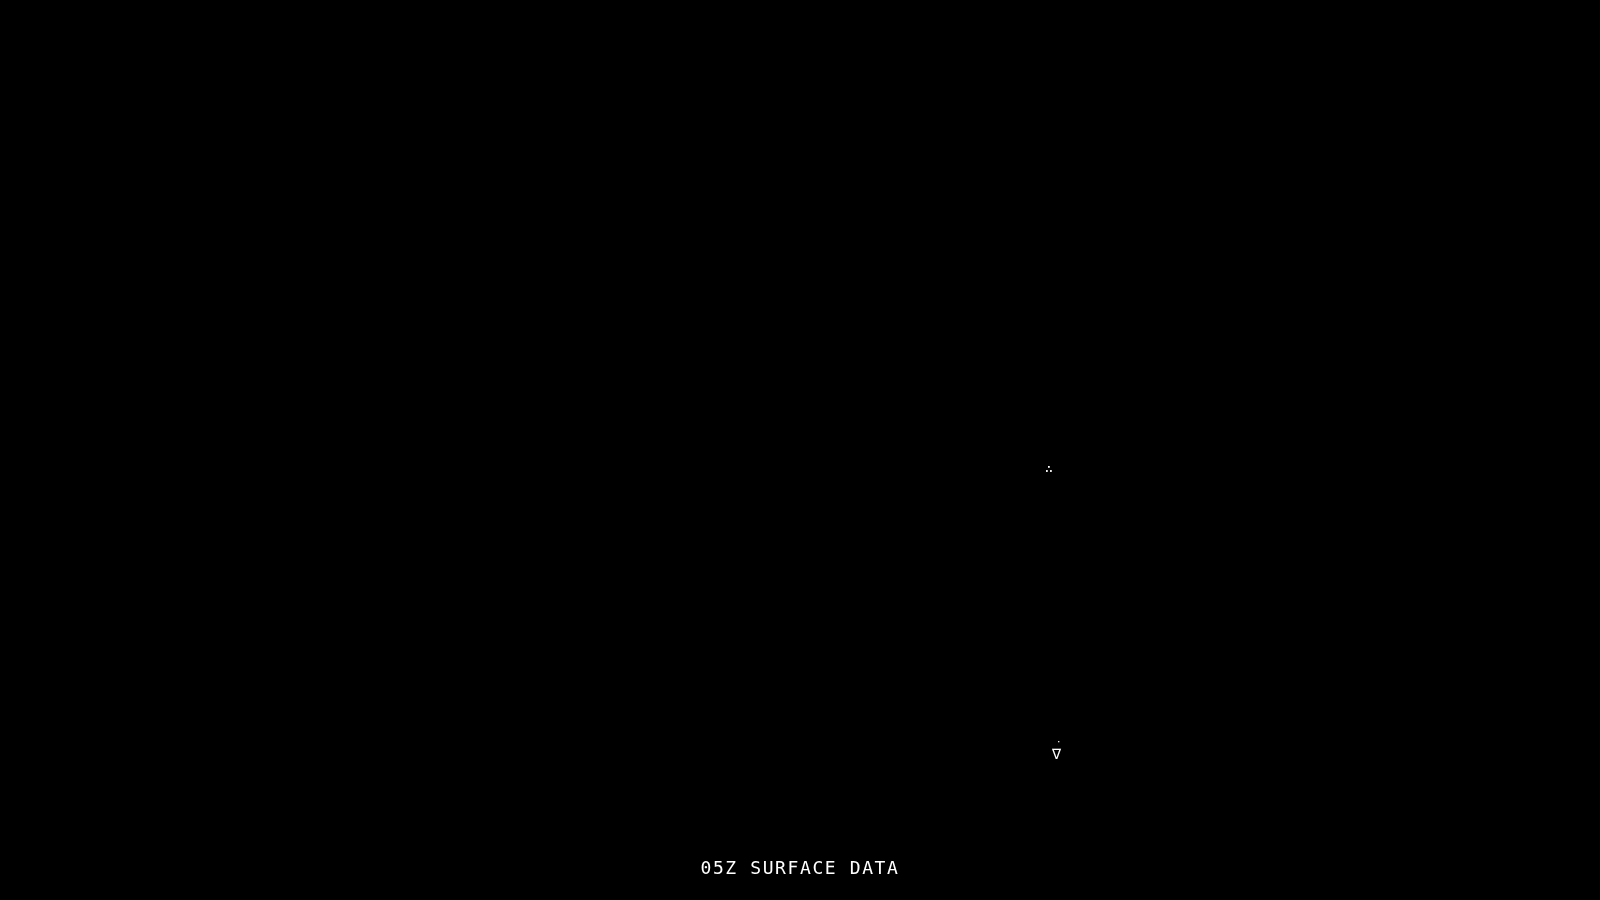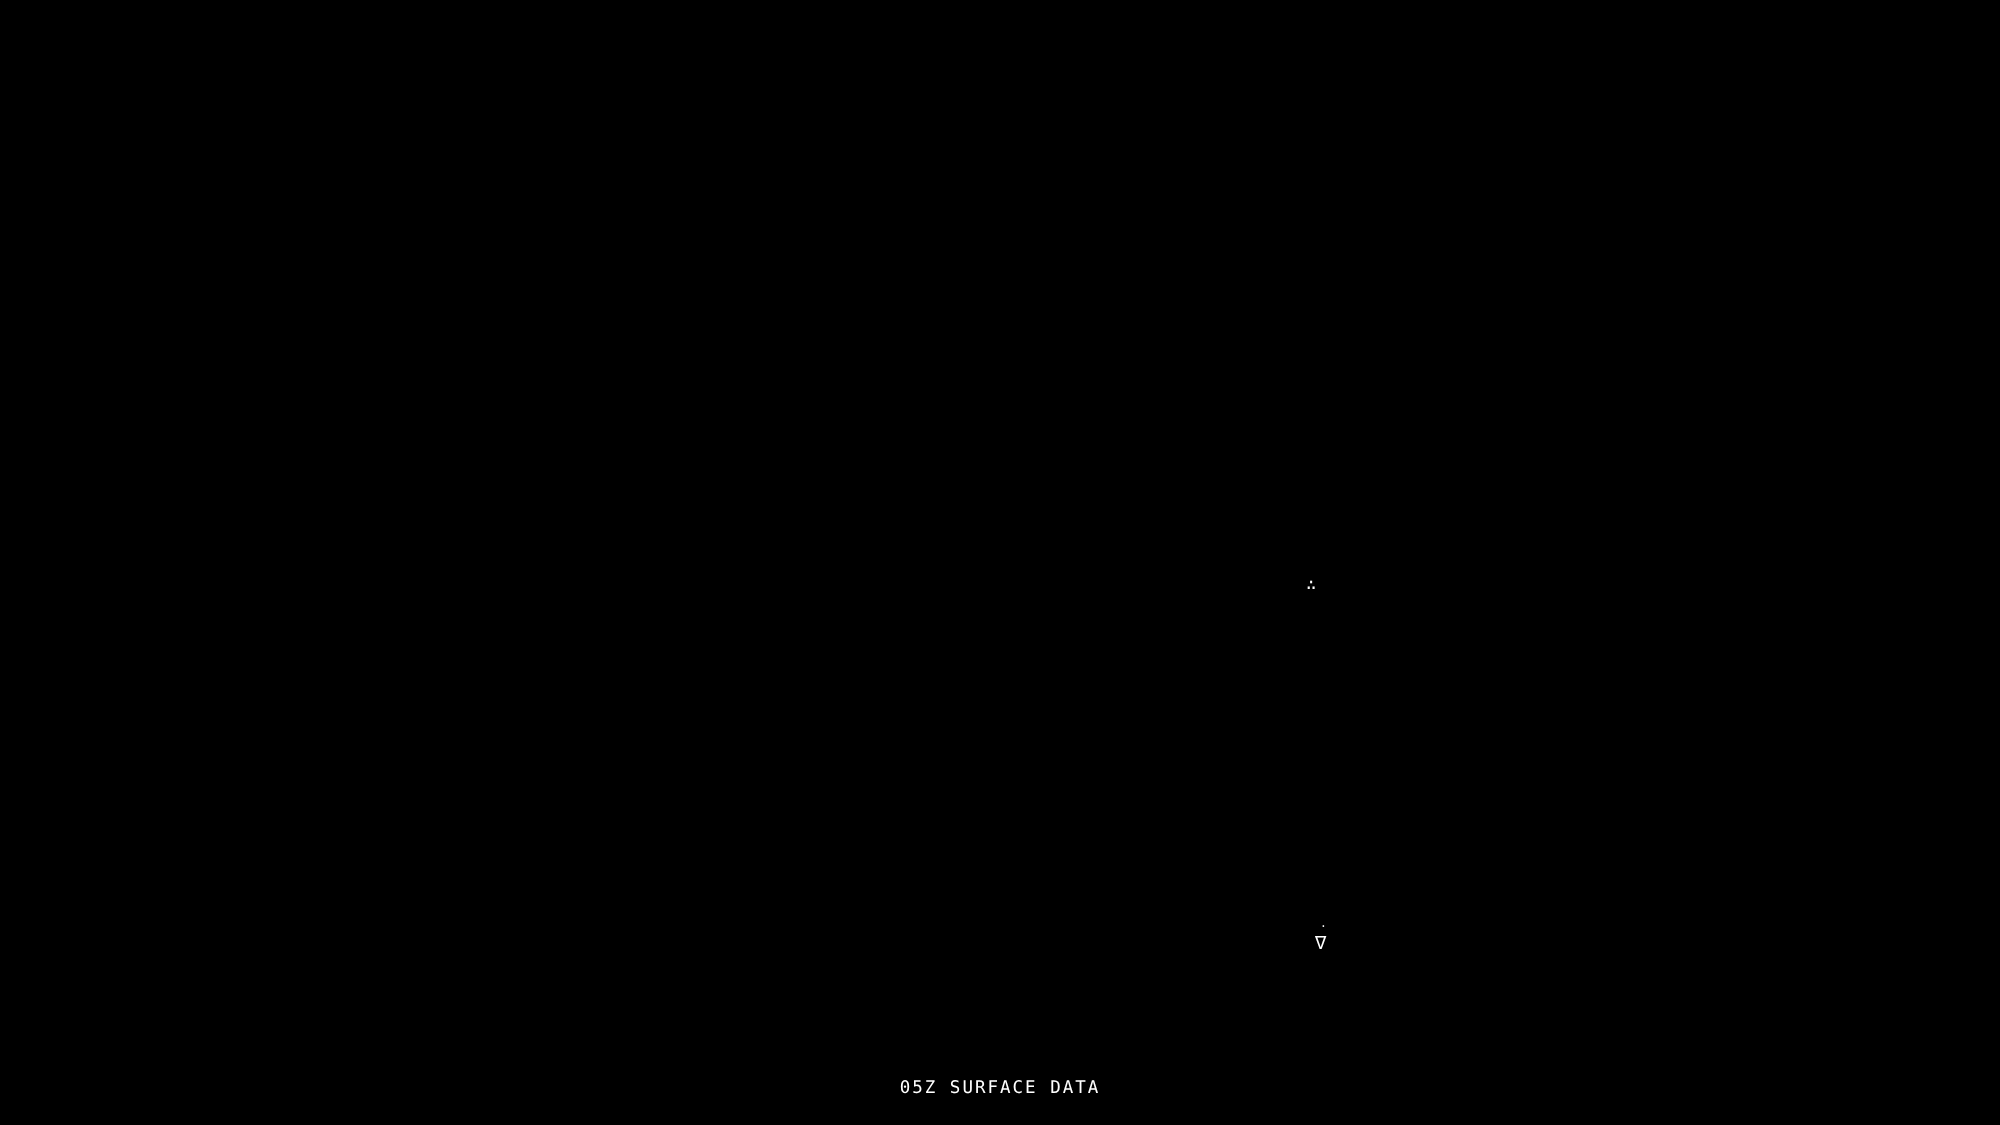--- a/index.html
+++ b/index.html
@@ -39,21 +39,21 @@
   }
   
   .caption {
     position: absolute;
     left: 0;
     right: 0;
     bottom: 22px;
     text-align: center;
     color: #ffffff;
     font-family: "DejaVu Sans Mono", monospace;
-    font-size: 14px;
+    font-size: 18px;
     letter-spacing: 1.6px;
     white-space: pre;
   }
 </style>
 </head>
 <body>
 
 <div id="screen">
 
   <div class="map-canvas"></div>

